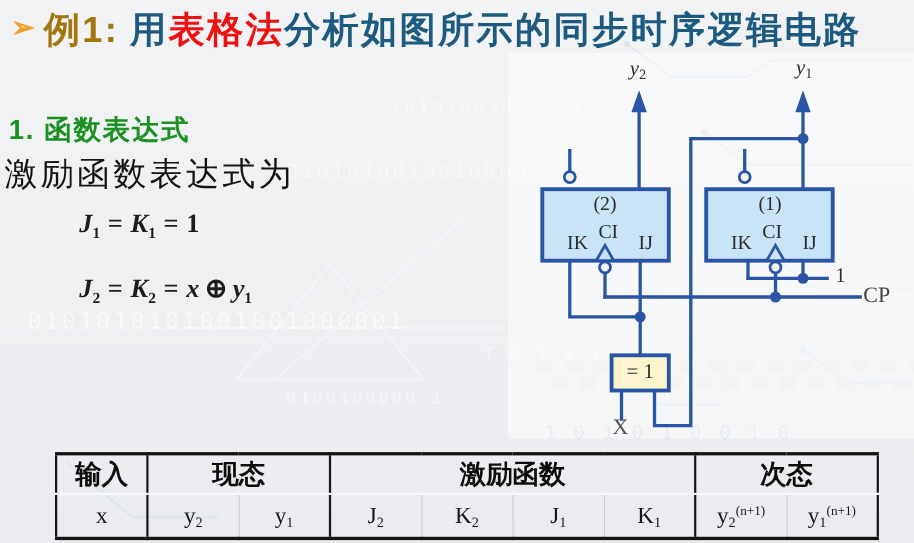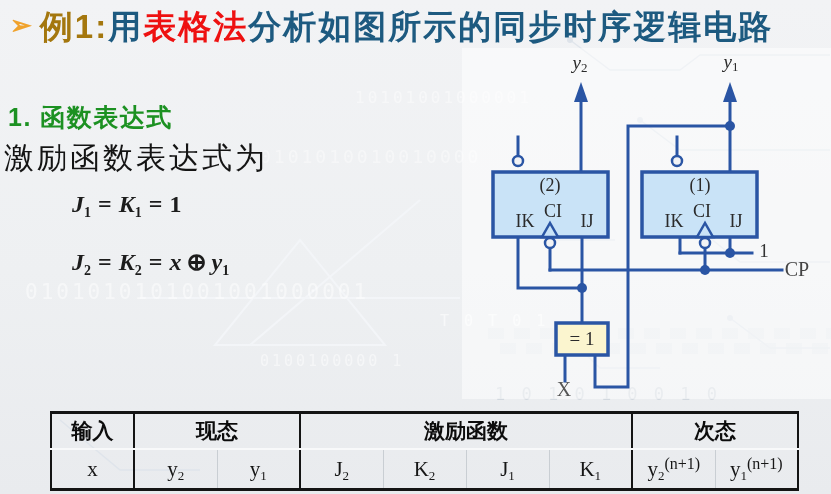--- a/index.html
+++ b/index.html
@@ -8,21 +8,21 @@
     font-family:"Liberation Sans",sans-serif;}
   
   .bgdeco{position:absolute;left:0;top:0;z-index:0;}
   .wm{position:absolute;z-index:0;font-family:"DejaVu Sans Mono",monospace;
     color:#ffffff;letter-spacing:3px;white-space:nowrap;margin-left:25px;}
   .sqrow{position:absolute;height:11px;background:repeating-linear-gradient(90deg,#e0e5ea 0 16px,transparent 16px 26px);opacity:.55;z-index:0;}
   .panel{position:absolute;left:462px;top:48px;width:369px;height:351px;background:rgba(255,255,255,.5);z-index:1;}
   
   .title{position:absolute;top:5px;left:10px;z-index:3;font-weight:bold;font-size:33px;white-space:nowrap;letter-spacing:2px;}
   .title .bullet{color:#f0a22c;font-size:26px;margin-right:8px;vertical-align:4px;letter-spacing:0;}
-  .title .ex{color:#a4770e;}
+  .title .ex{color:#a4770e;margin-right:10px;}
   .t-blue{color:#1d5a80;}
   .t-red{color:#ee1111;}
   
   .h-green{position:absolute;z-index:3;color:#1c9122;font-weight:bold;font-size:25px;letter-spacing:1.5px;white-space:nowrap;}
   #h1{top:101px;left:8px;}
   #h2{top:349px;left:12px;}
   .body-text{position:absolute;z-index:3;top:138px;left:4px;font-size:30px;letter-spacing:3px;color:#141414;white-space:nowrap;}
   
   .formula{position:absolute;z-index:3;left:72px;font-family:"Liberation Serif",serif;font-size:24px;color:#1c1c1c;white-space:nowrap;font-weight:bold;}
   #f1{top:191px;}
@@ -36,24 +36,24 @@
   .circuit svg{position:absolute;left:0;top:0;}
   .clabel{position:absolute;transform:translate(-50%,-50%);font-family:"Liberation Serif",serif;
     color:#2b2b2b;font-size:18px;white-space:nowrap;z-index:3;}
   .clabel sub{font-size:13px;vertical-align:-3px;font-style:normal;}
   .ital{font-style:italic;}
   
   .ttable{position:absolute;left:50px;top:411px;z-index:3;border-collapse:collapse;
     border-top:3px solid #141414;border-bottom:3px solid #141414;
     border-left:2px solid #141414;border-right:2px solid #141414;}
   .ttable th,.ttable td{padding:0;text-align:center;}
-  .ttable th{height:34px;font-weight:bold;font-size:21px;color:#0c0c0c;border-bottom:2px solid #f8f9fa;}
+  .ttable th{height:34px;font-weight:bold;font-size:24px;color:#0c0c0c;border-bottom:2px solid #f8f9fa;}
   .ttable td{height:38px;font-family:"Liberation Serif",serif;font-size:21px;color:#161616;}
   .ttable td sub{font-size:13px;vertical-align:-4px;}
-  .ttable td sup{font-size:16px;vertical-align:7px;}
+  .ttable td sup{font-size:12px;vertical-align:7px;}
   .gb{border-right:2px solid #141414;}
   .sb{border-right:1px solid #c9ced3;}
 </style>
 </head>
 <body>
 
 <div class="page">
 
   <svg class="bgdeco" width="831" height="494">
     <g stroke="#dde3ea" stroke-width="1.5" fill="none" opacity="0.85">

